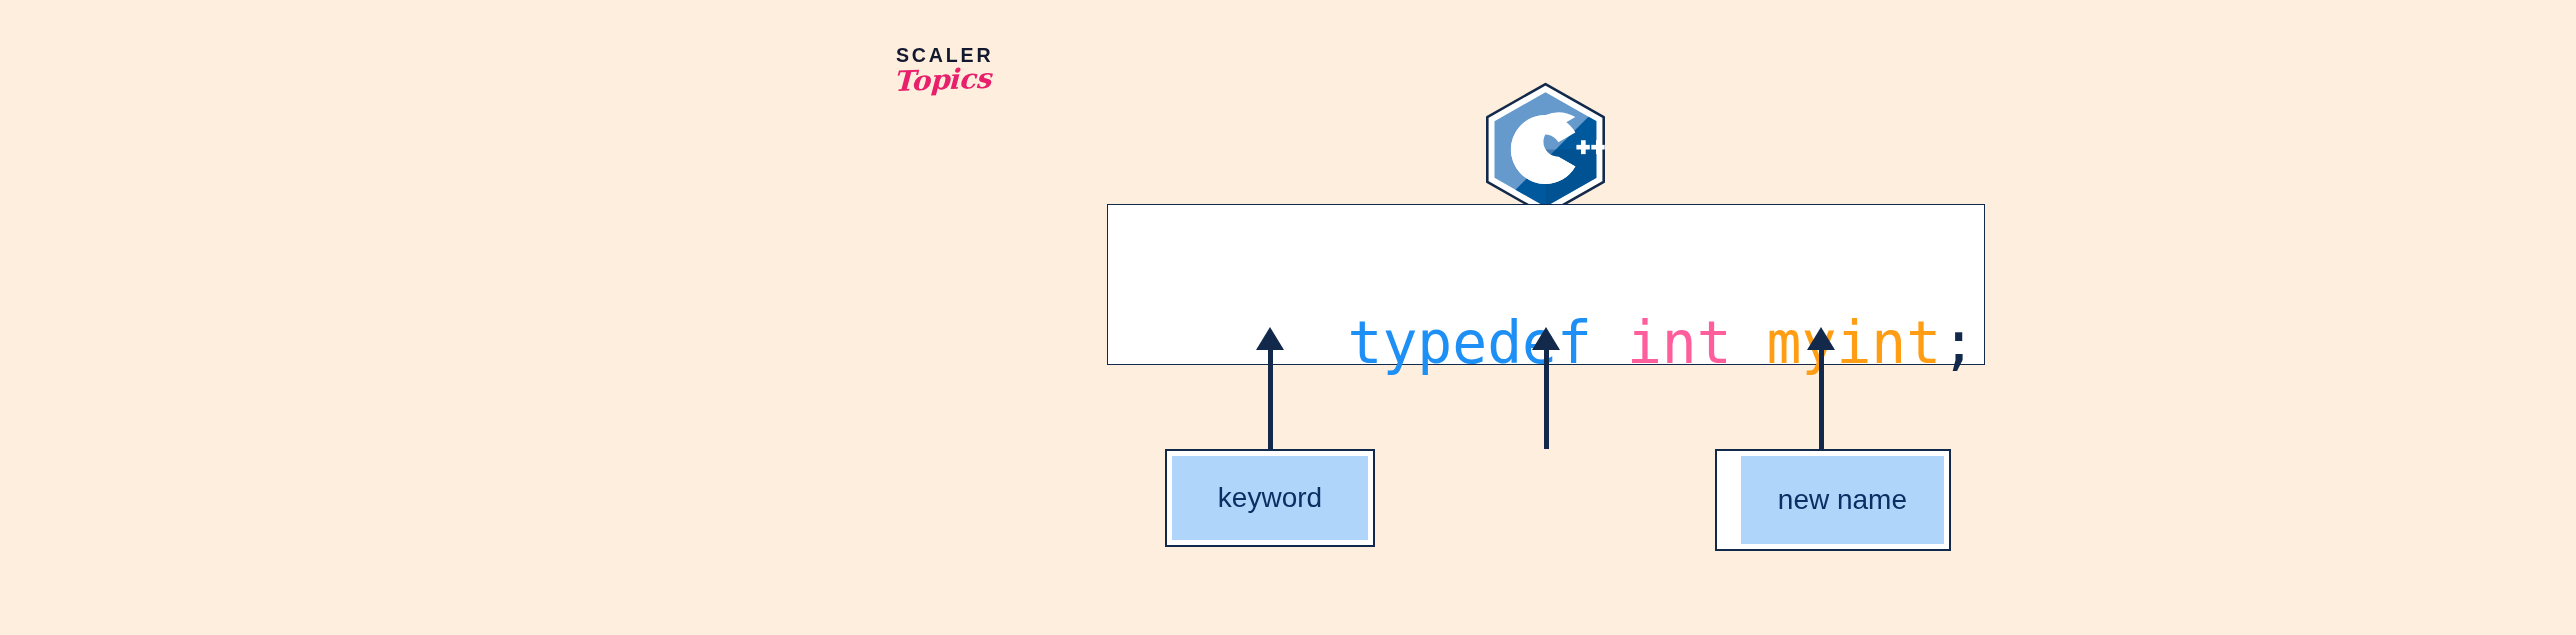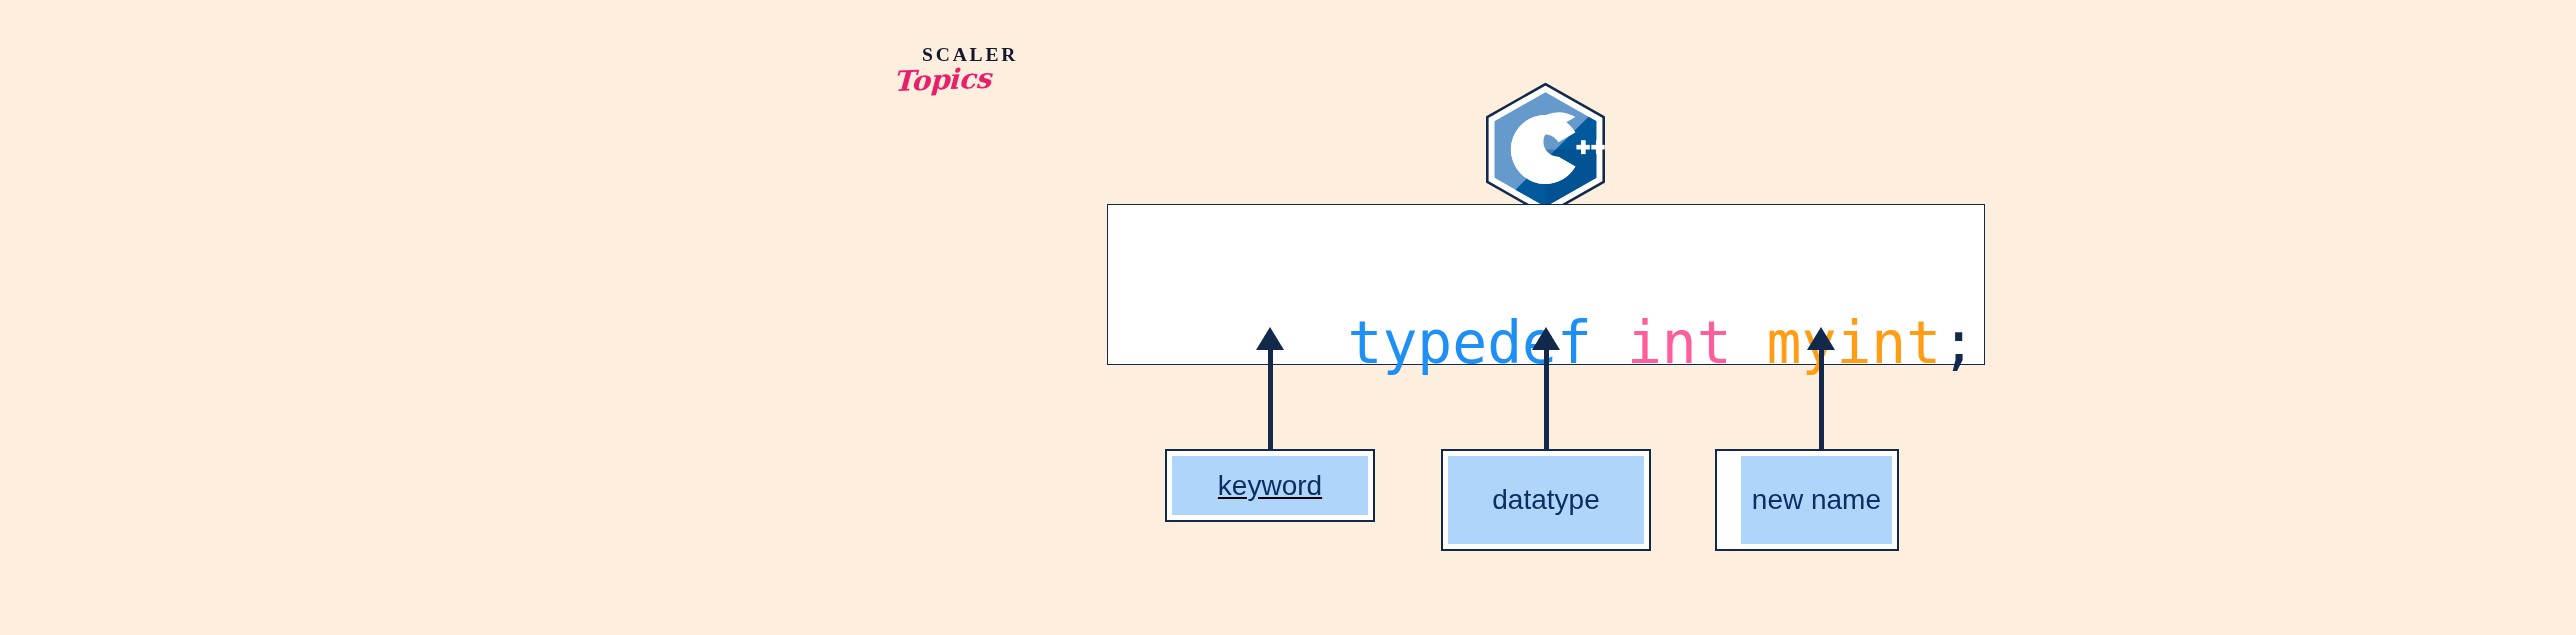--- a/index.html
+++ b/index.html
@@ -24,28 +24,27 @@
 
   
   .brand {
     position: absolute;
     left: 896px;
     top: 45px;
     width: 165px;
     height: 67px;
   }
   .brand-scaler {
-    font-family: Liberation Serif, serif;
+    font-family: Liberation Sans, sans-serif;
     font-weight: 700;
     font-size: 19.6px;
     letter-spacing: 2.8px;
     color: #13182F;
     line-height: 20.6px;
     white-space: nowrap;
-    margin-left: 26px;
   }
   .brand-topics {
     font-family: "DejaVu Serif", serif;
     font-style: italic;
     font-weight: 700;
     font-size: 28px;
     color: #E8206C;
     line-height: 29px;
     letter-spacing: -0.5px;
     margin-top: 1px;
@@ -189,32 +188,27 @@
   <div class="arrow" style="left:1544px; top:327px; height:122px;">
     <div class="arrow-head"></div>
     <div class="arrow-line" style="height:101px;"></div>
   </div>
 
   <div class="arrow" style="left:1819px; top:327px; height:122px;">
     <div class="arrow-head"></div>
     <div class="arrow-line" style="height:101px;"></div>
   </div>
 
-  <div class="label-box" style="left:1165px; top:449px; width:210px; height:73px;text-decoration:underline;">
+  <div class="label-box" style="left:1165px; top:449px; width:210px; height:98px;">
     <div class="label-inner">
       <span class="label-text">keyword</span>
     </div>
   </div>
 
-  <div class="label-box" style="left:1441px; top:449px; width:210px; height:102px;">
-    <div class="label-inner">
-      <span class="label-text">datatype</span>
-    </div>
-  </div>
-
-  <div class="label-box" style="left:1715px; top:449px; width:184px; height:102px;padding-left:24px;">
+
+  <div class="label-box" style="left:1715px; top:449px; width:236px; height:102px;padding-left:24px;">
     <div class="label-inner">
       <span class="label-text">new name</span>
     </div>
   </div>
 
 </div>
 
 
 </body></html>

